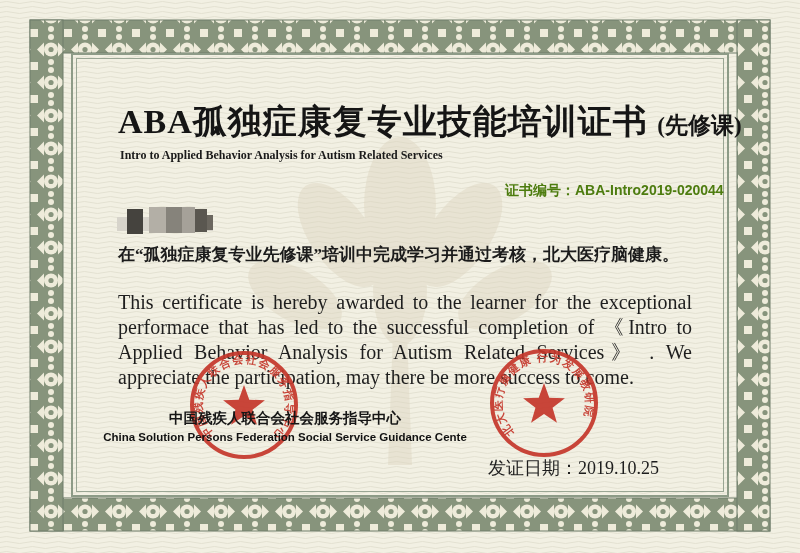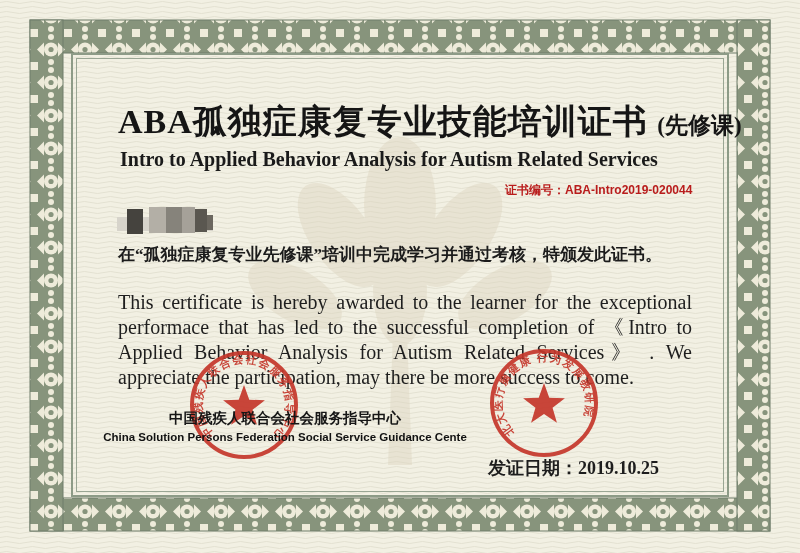--- a/index.html
+++ b/index.html
@@ -14,24 +14,24 @@
   
   .inner-line-1 { position:absolute; left:71px; top:53px; right:71px; bottom:56px;
     border:2px solid #8d9b87; }
   .inner-line-2 { position:absolute; left:76px; top:58px; right:76px; bottom:61px;
     border:1px solid #9aa694; }
 
   
   .title { position:absolute; left:118px; top:99px; font-size:34px; font-weight:bold;
     letter-spacing:1px; white-space:nowrap; color:#151515; }
   .title .suffix { font-size:23px; letter-spacing:0; }
-  .subtitle { position:absolute; left:120px; top:148px; font-size:20px; font-weight:bold;
+  .subtitle { position:absolute; left:120px; top:148px; font-size:12px; font-weight:bold;
     white-space:nowrap; color:#1a1a1a; }
-  .cert-no { position:absolute; left:505px; top:182px; font-size:12px; font-weight:bold;
-    font-family:"Liberation Sans","DejaVu Sans",sans-serif; color:#b91c1c; white-space:nowrap; }
+  .cert-no { position:absolute; left:505px; top:182px; font-size:14px; font-weight:bold;
+    font-family:"Liberation Sans","DejaVu Sans",sans-serif; color:#4d7c0f; white-space:nowrap; }
 
   
   .redacted { position:absolute; left:117px; top:206px; width:98px; height:30px; filter:blur(0.6px); }
   .redacted span { position:absolute; display:block; }
   .rx-band { left:0;   top:11px; width:96px; height:14px; background:#d7d4cb; }
   .rx-1    { left:10px; top:3px; width:16px; height:25px; background:#45433e; }
   .rx-2    { left:32px; top:1px; width:17px; height:26px; background:#b3afa6; }
   .rx-3    { left:49px; top:1px; width:16px; height:26px; background:#86837b; }
   .rx-4    { left:65px; top:1px; width:13px; height:26px; background:#a5a199; }
   .rx-5    { left:78px; top:3px; width:12px; height:23px; background:#5a5750; }
@@ -46,21 +46,21 @@
   .seal-left  { left:186px; top:347px; }
   .seal-right { left:486px; top:345px; }
 
   .org { position:absolute; text-align:center;
     font-family:"Liberation Sans","DejaVu Sans",sans-serif; }
   .org-left  { left:95px;  top:409px; width:380px; }
   .org-right { left:395px; top:409px; width:295px; }
   .org-cn { font-size:14.5px; font-weight:bold; color:#161616; }
   .org-en { font-size:11.5px; font-weight:bold; color:#111111; margin-top:3px; }
 
-  .issue-date { position:absolute; left:488px; top:456px; font-size:18px; font-weight:bold;
+  .issue-date { position:absolute; left:488px; top:456px; font-size:18px; font-weight:normal;
     color:#1d1d1d; white-space:nowrap;text-align:right; }
 </style>
 </head>
 <body>
 
 <div class="page">
 
   <svg class="layer" width="800" height="553" aria-hidden="true">
     <defs>
       <pattern id="waves" width="26" height="5" patternUnits="userSpaceOnUse">
@@ -122,21 +122,21 @@
   <div class="redacted">
     <span class="rx-band"></span>
     <span class="rx-1"></span>
     <span class="rx-2"></span>
     <span class="rx-3"></span>
     <span class="rx-4"></span>
     <span class="rx-5"></span>
     <span class="rx-6"></span>
   </div>
 
-  <div class="statement-cn">在“孤独症康复专业先修课”培训中完成学习并通过考核，特颁发此证书。</div>
+  <div class="statement-cn">在“孤独症康复专业先修课”培训中完成学习并通过考核，北大医疗脑健康。</div>
   <p class="statement-en">This certificate  is hereby awarded to the learner for the exceptional performace that has led to the successful completion of 《Intro to Applied Behavior Analysis for Autism Related Services》 . We appreciate the participation, may there be more success to come.</p>
 
   <svg class="seal seal-left" viewBox="-58 -58 116 116">
     <circle r="52" fill="none" stroke="#c5372b" stroke-width="4"></circle>
     <polygon fill="#c5372b" transform="translate(0,2)" points="0,-22 5.29,-7.28 20.92,-6.8 8.56,2.78 12.93,17.8 0,9 -12.93,17.8 -8.56,2.78 -20.92,-6.8 -5.29,-7.28"></polygon>
     <path id="arcL" d="M -29.7 29.7 A 42 42 0 1 1 29.7 29.7" fill="none"></path>
     <text font-size="11" fill="#c5372b" letter-spacing="1.5" font-weight="bold">
       <textPath href="#arcL" startOffset="0">中国残疾人联合会社会服务指导中心</textPath>
     </text>
   </svg>

